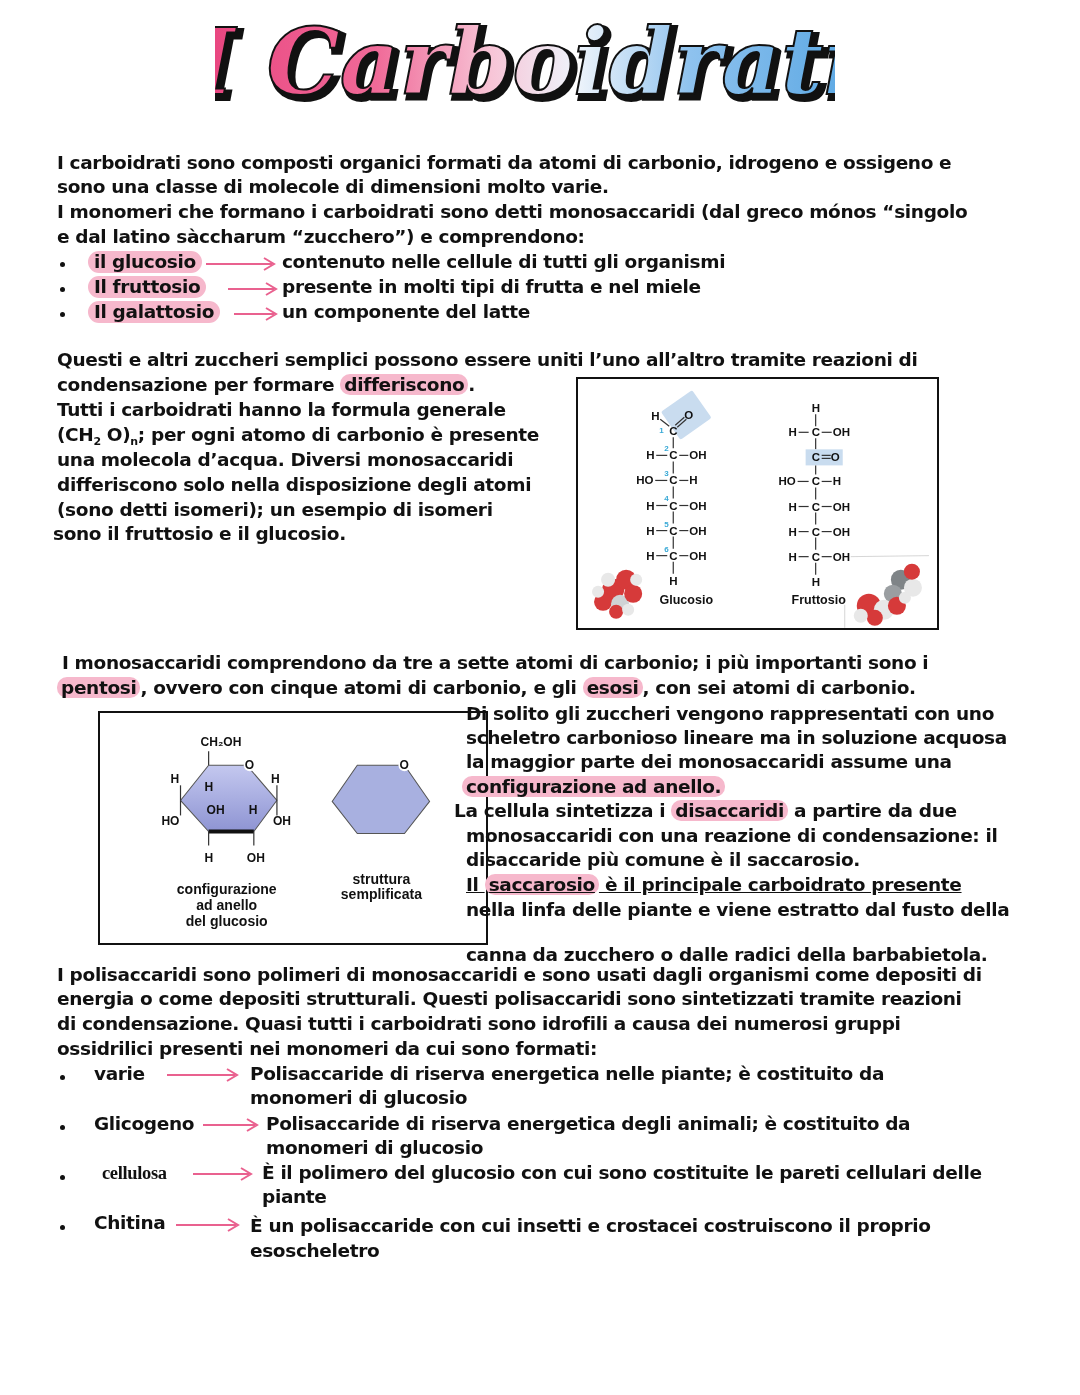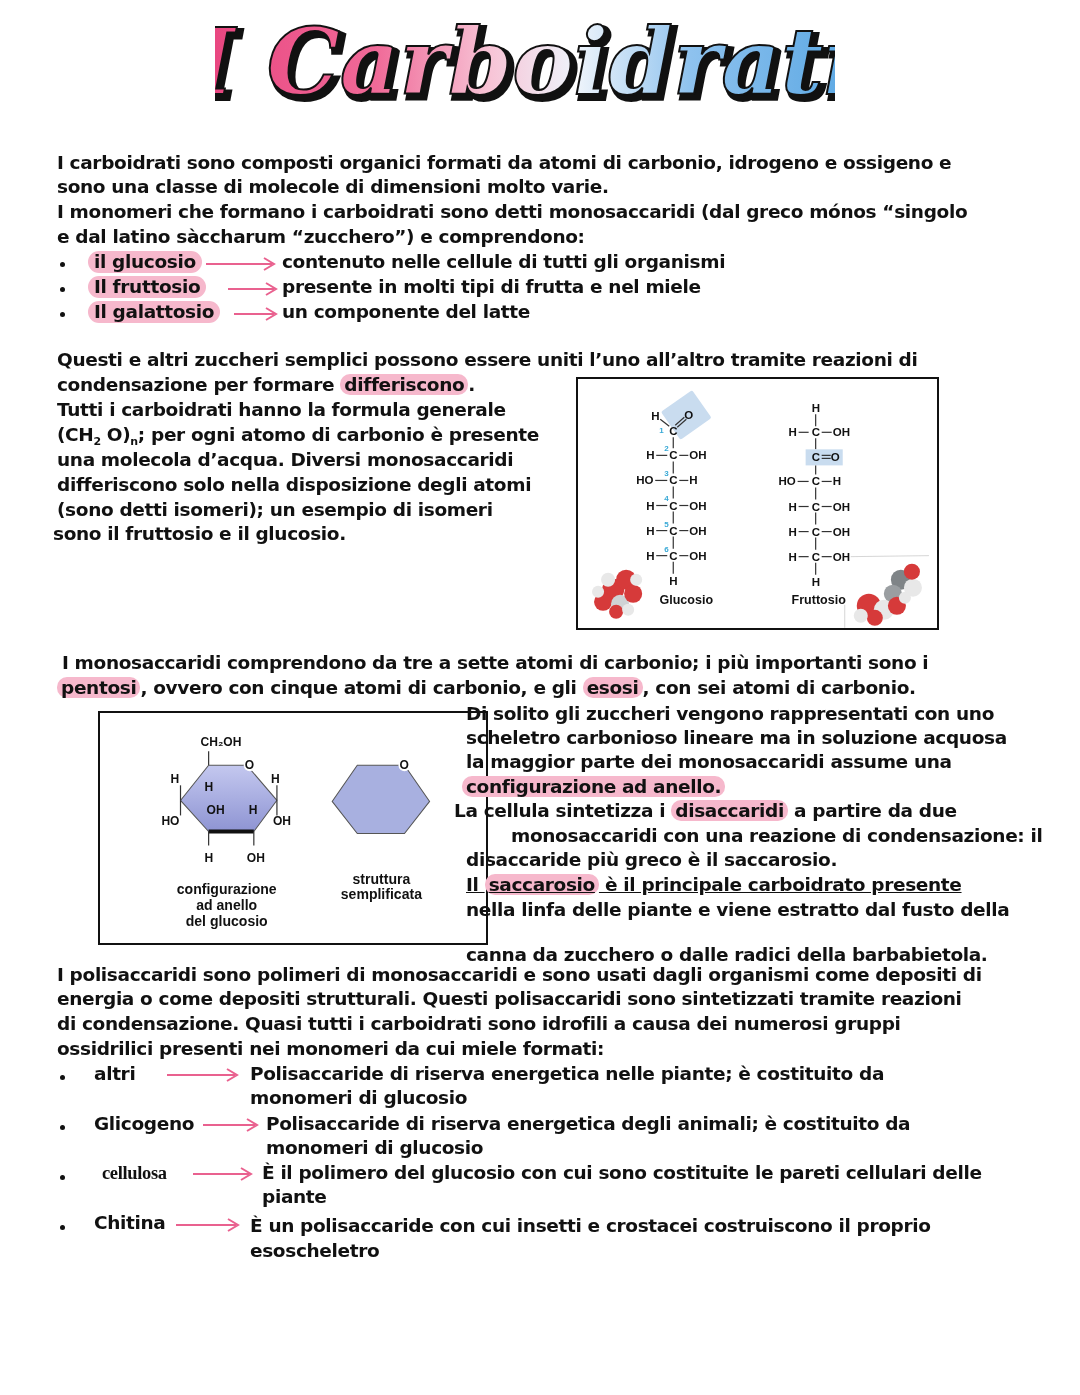--- a/index.html
+++ b/index.html
@@ -270,34 +270,34 @@
       <text class="fig-label" x="252" y="185" text-anchor="middle" font-size="14">semplificata</text>
     </g>
   </svg>
 </div>
 
 <div class="txt" style="left:466px; top:702px;">Di solito gli zuccheri vengono rappresentati con uno</div>
 <div class="txt" style="left:466px; top:726px;">scheletro carbonioso lineare ma in soluzione acquosa</div>
 <div class="txt" style="left:466px; top:750px;">la maggior parte dei monosaccaridi assume una</div>
 <div class="txt" style="left:462px; top:775px;"><span class="hl">configurazione ad anello.</span></div>
 <div class="txt" style="left:454px; top:799px;"><span>La cellula sintetizza i </span><span class="hl">disaccaridi</span><span> a partire da due</span></div>
-<div class="txt" style="left:466px; top:824px;margin-left:45px;">monosaccaridi con una reazione di condensazione: il</div>
-<div class="txt" style="left:466px; top:848px;">disaccaride più greco è il saccarosio.</div>
+<div class="txt" style="left:466px; top:824px;">monosaccaridi con una reazione di condensazione: il</div>
+<div class="txt" style="left:466px; top:848px;">disaccaride più comune è il saccarosio.</div>
 <div class="txt" style="left:466px; top:873px;text-decoration:underline;"><span>Il </span><span class="hl">saccarosio</span><span> è il principale carboidrato presente</span></div>
 <div class="txt" style="left:466px; top:898px;">nella linfa delle piante e viene estratto dal fusto della</div>
 <div class="txt" style="left:466px; top:943px;">canna da zucchero o dalle radici della barbabietola.</div>
 
 <div class="txt" style="left:57px; top:963px;">I polisaccaridi sono polimeri di monosaccaridi e sono usati dagli organismi come depositi di</div>
 <div class="txt" style="left:57px; top:987px;">energia o come depositi strutturali. Questi polisaccaridi sono sintetizzati tramite reazioni</div>
 <div class="txt" style="left:57px; top:1012px;">di condensazione. Quasi tutti i carboidrati  sono idrofili a causa dei numerosi gruppi</div>
-<div class="txt" style="left:57px; top:1037px;">ossidrilici presenti nei monomeri da cui miele formati:</div>
+<div class="txt" style="left:57px; top:1037px;">ossidrilici presenti nei monomeri da cui sono formati:</div>
 
 <div>
   <div class="bullet" style="left:60px; top:1075px;"></div>
-  <div class="txt" style="left:94px; top:1062px;">altri</div>
+  <div class="txt" style="left:94px; top:1062px;">varie</div>
   <div class="arrow" style="left:167px; top:1068px; width:72px;">
     <svg viewBox="0 0 72 14">
         <line x1="0" y1="7" x2="68" y2="7" stroke="#e9618f" stroke-width="2"></line>
         <polyline points="60,1 70,7 60,13" fill="none" stroke="#e9618f" stroke-width="2"></polyline>
       </svg>
   </div>
   <div class="txt" style="left:250px; top:1062px;">Polisaccaride di riserva energetica nelle piante; è costituito da</div>
   <div class="txt" style="left:250px; top:1086px;">monomeri di glucosio</div>
 
   <div class="bullet" style="left:60px; top:1125px;"></div>

